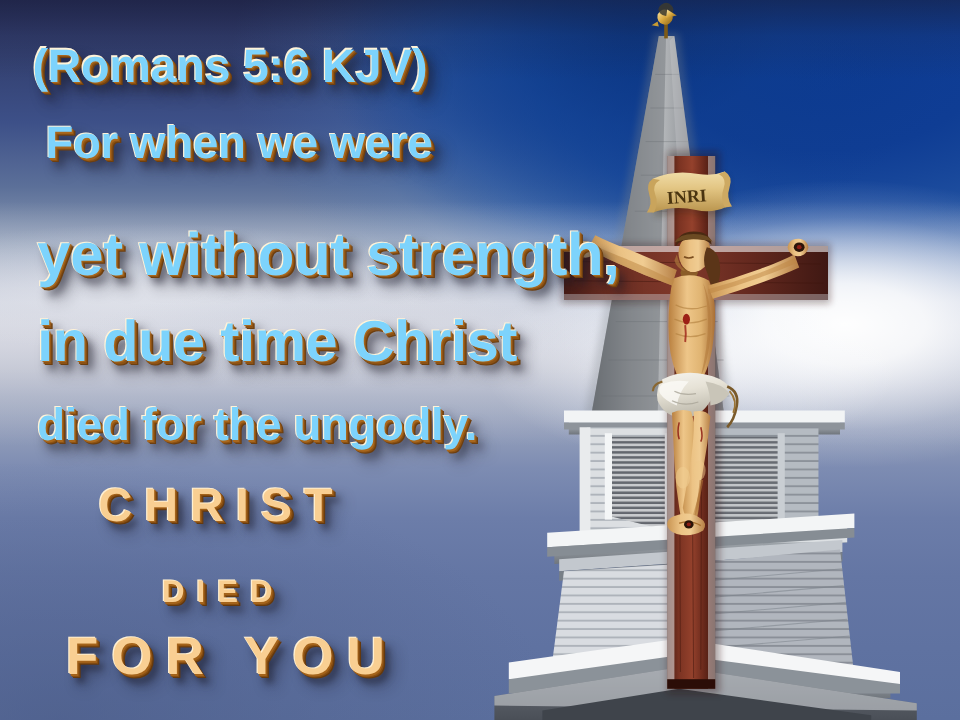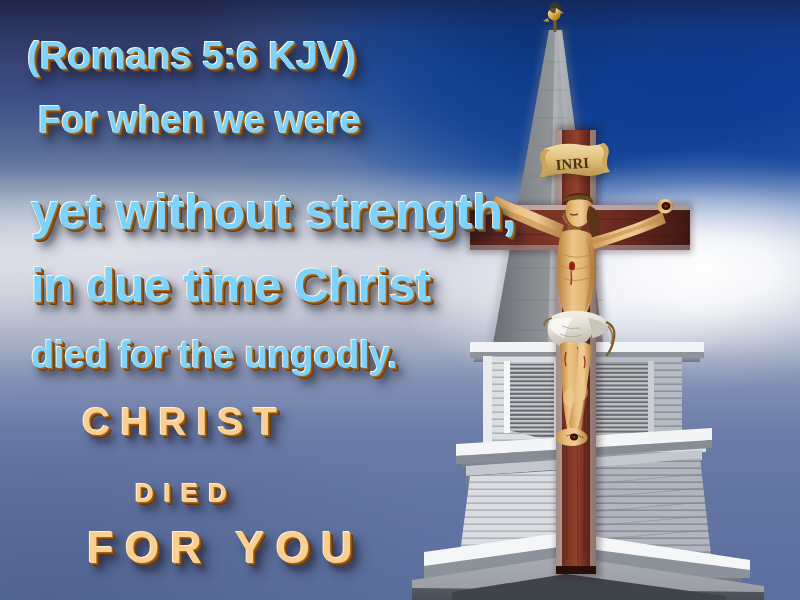--- a/index.html
+++ b/index.html
@@ -124,21 +124,21 @@
     text-shadow:
       -1px -1px 0 #fff0d2,
        1px  1px 0 #a4631a,
        2px  2px 0 #874e12,
        3px  3px 0 #65390d,
        6px 7px 6px rgba(26,26,42,0.60),
        9px 10px 12px rgba(22,22,36,0.42);
   }
   .h-1 { position:absolute; left: 82px;  top: 400px; font-size: 39px; letter-spacing: 10px; }
   .h-2 { position:absolute; left: 135px; top: 478px; font-size: 26px; letter-spacing: 10px; }
-  .h-3 { position:absolute; left: 55px;  top: 523px; font-size: 44px; letter-spacing: 11px; margin-left: 32px; }
+  .h-3 { position:absolute; left: 55px;  top: 523px; font-size: 44px; letter-spacing: 11px; }
 </style>
 </head>
 <body>
 
 <div id="slide">
 
   <div class="bg-layer bg-base"></div>
   <div class="bg-layer bg-blue-right"></div>
   <div class="bg-layer bg-blue-right2"></div>
   <div class="bg-layer bg-haze"></div>

